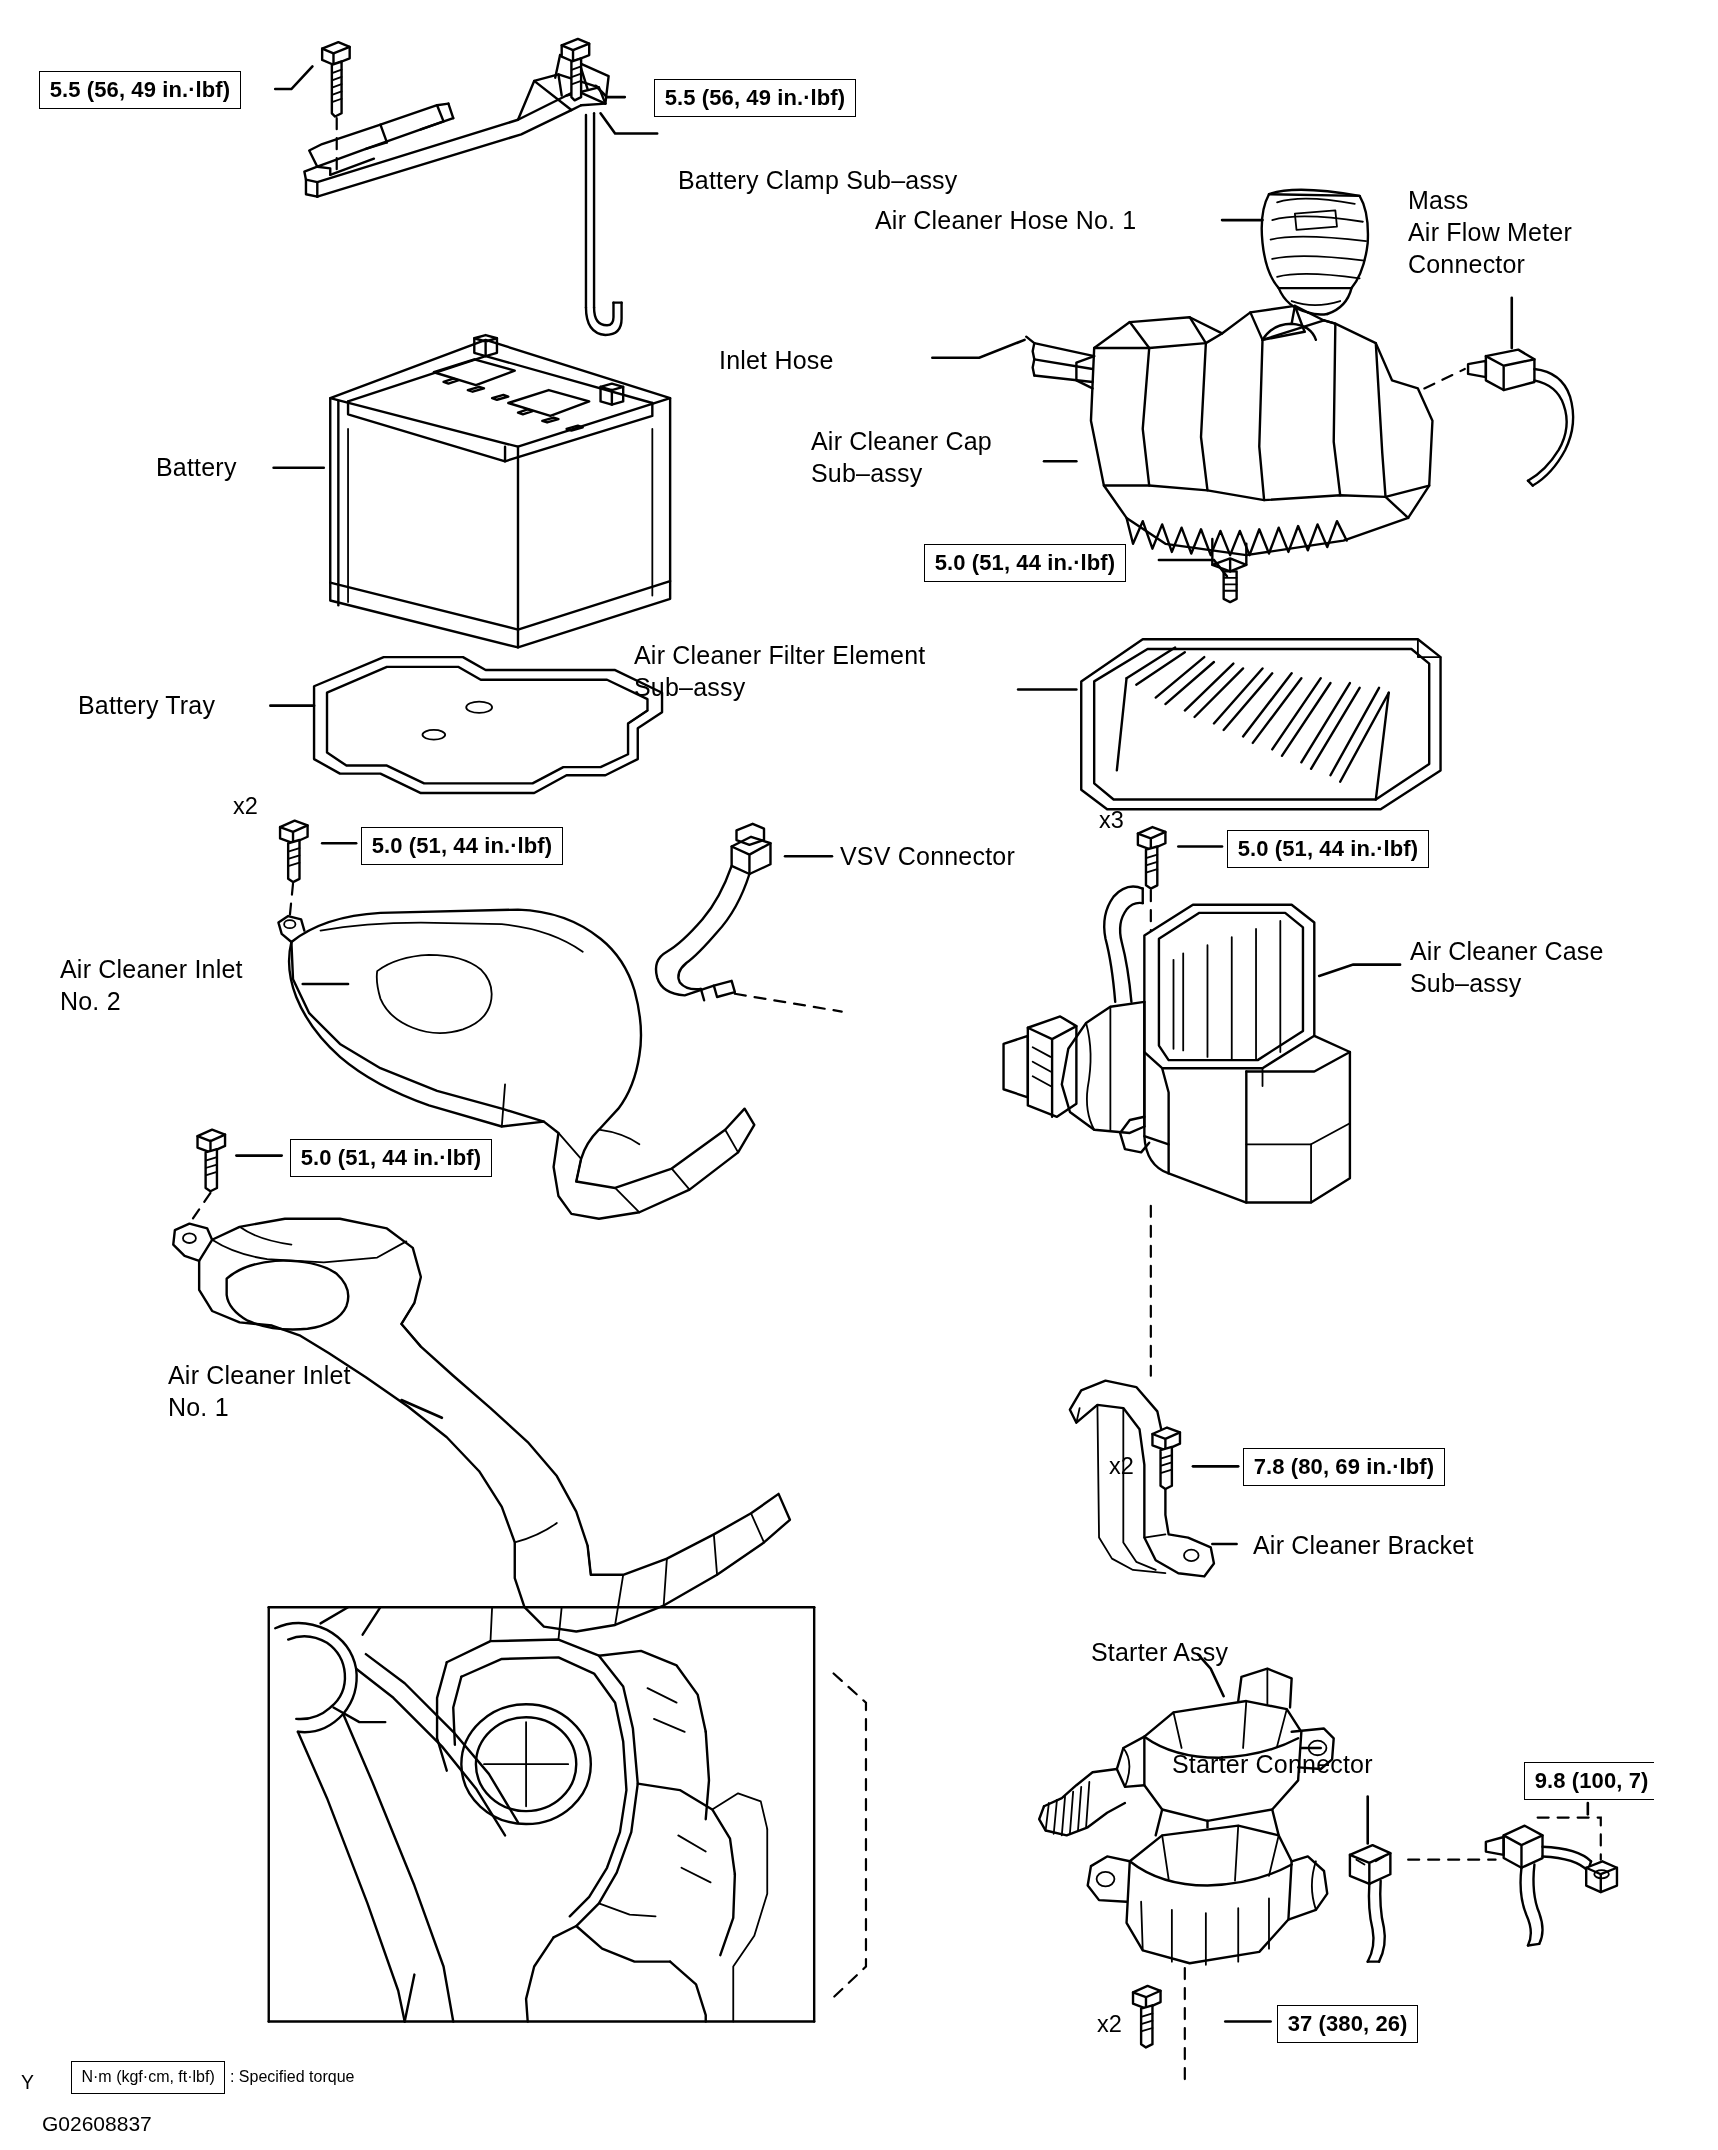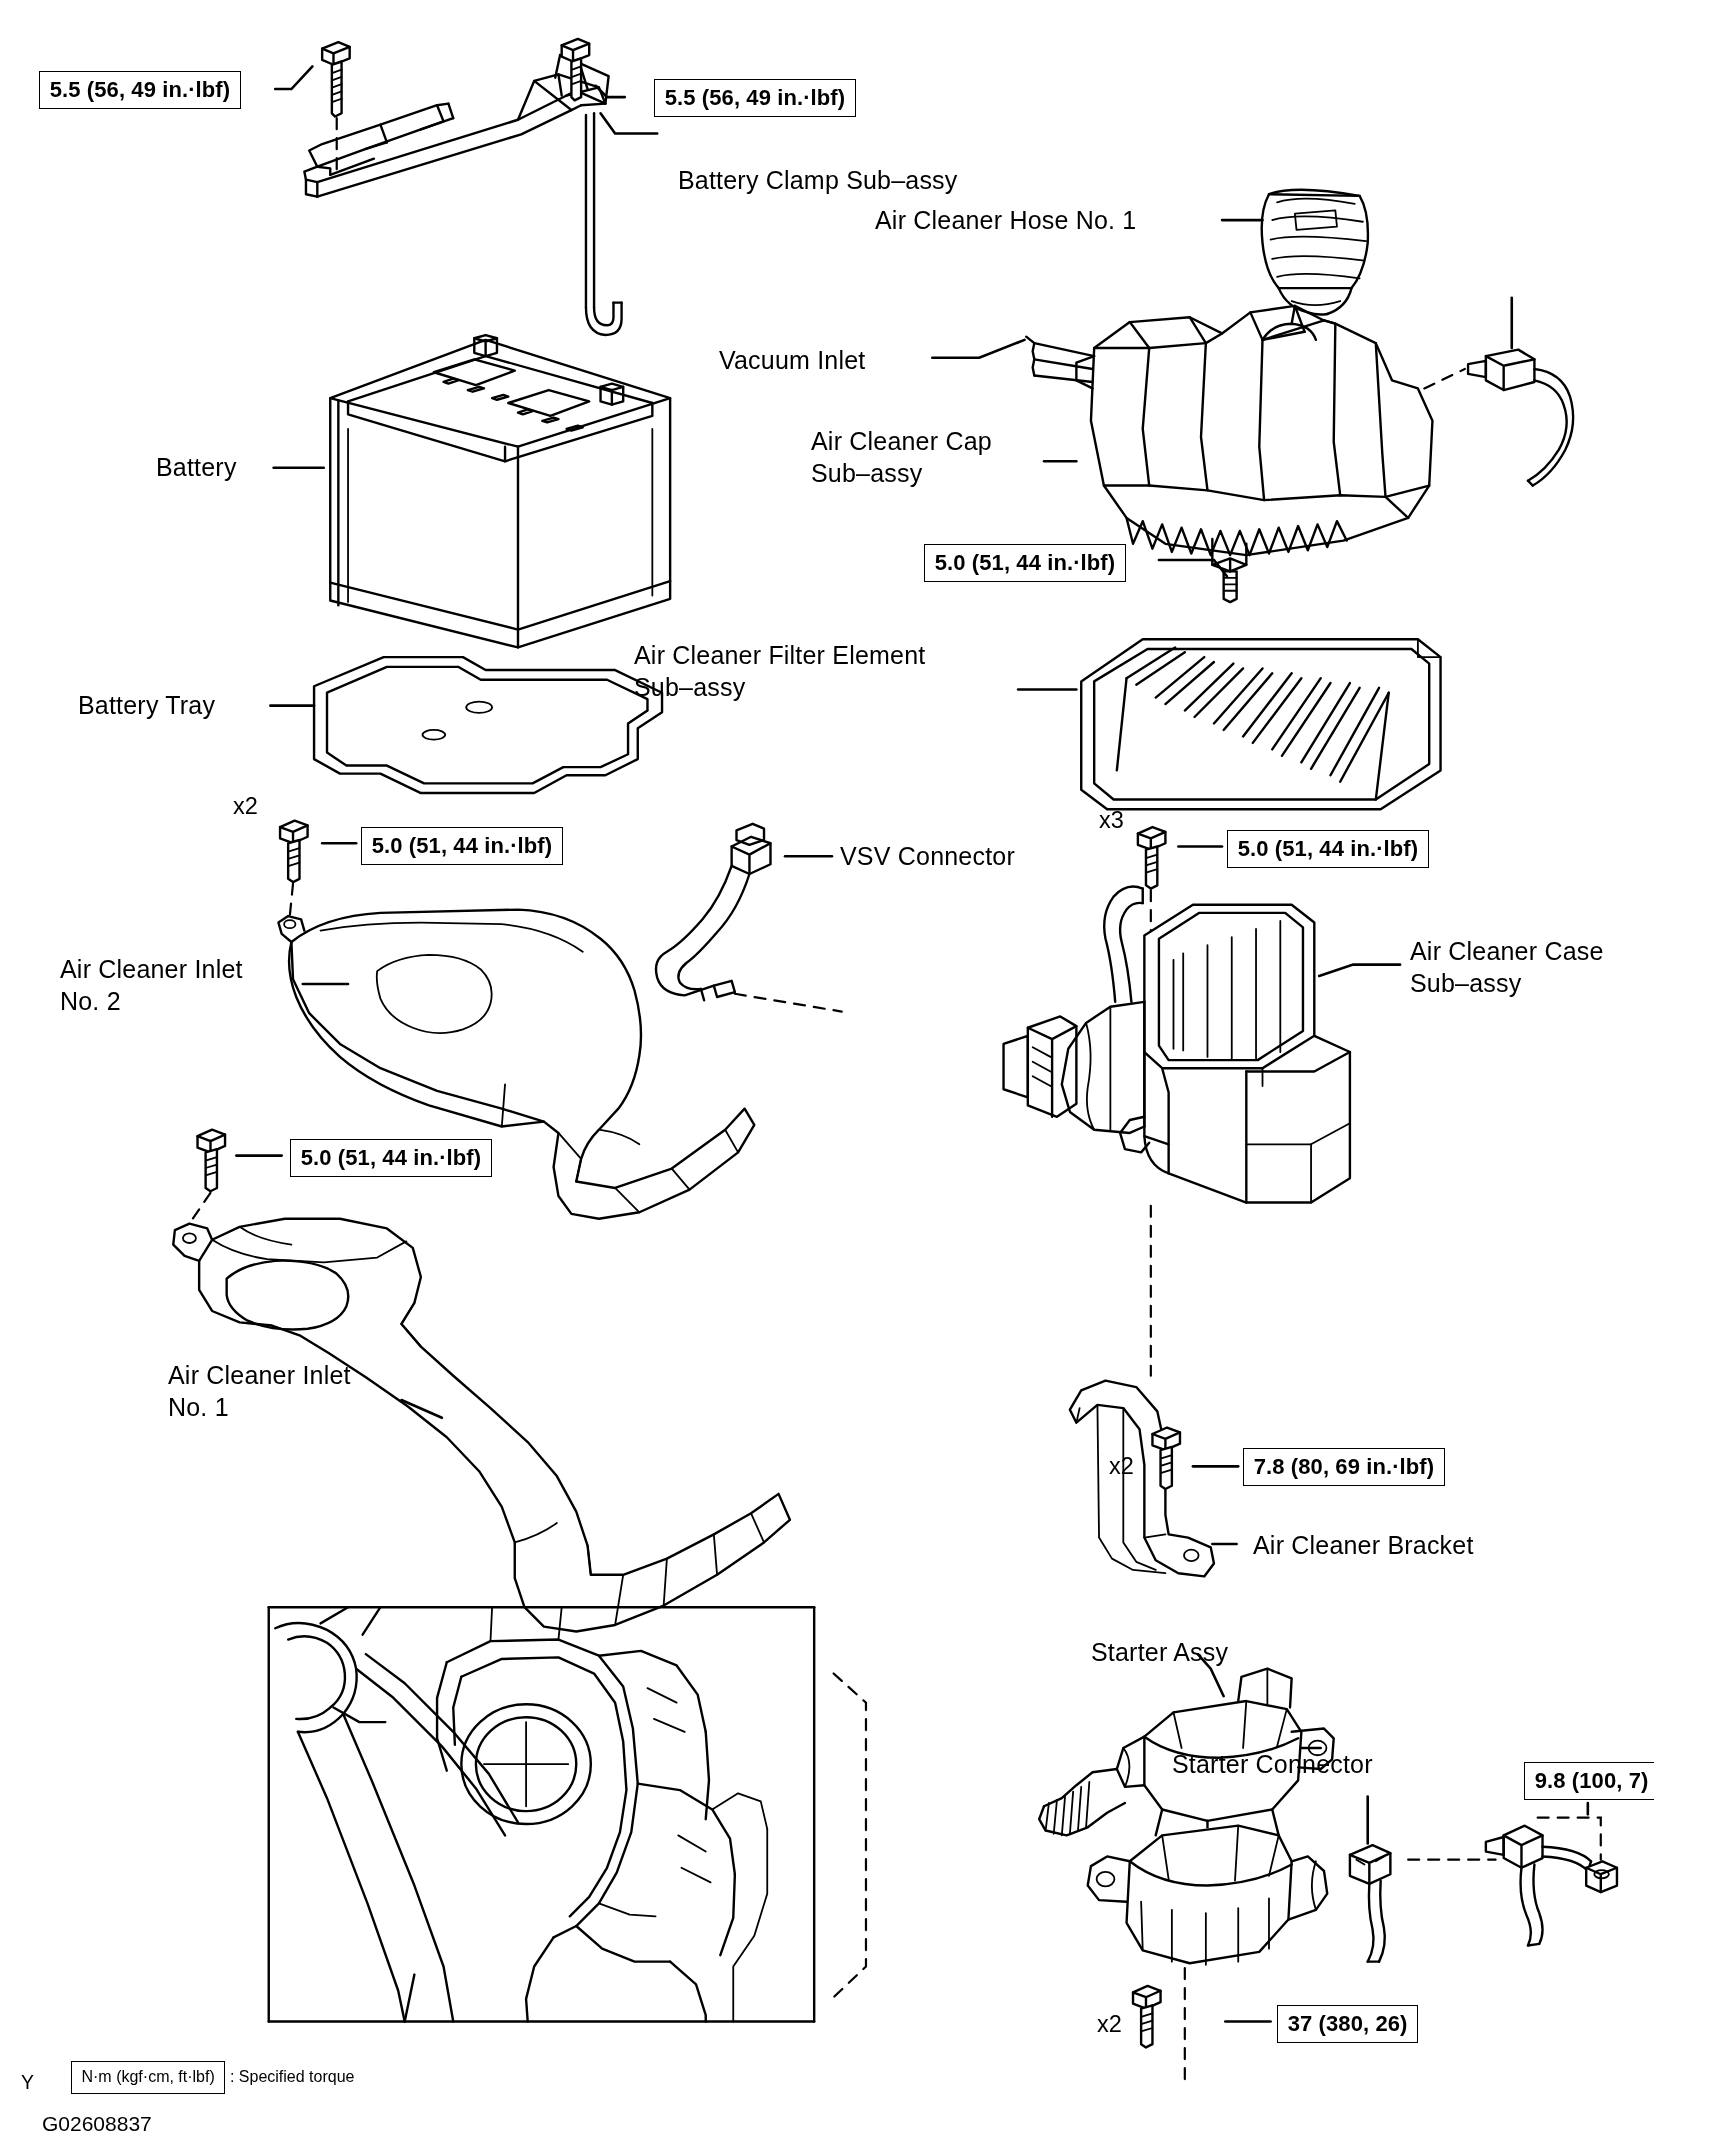--- a/index.html
+++ b/index.html
@@ -539,22 +539,25 @@
     <path class="lead" d="M1962 2228 L1962 2242"></path>
 
     <path class="lead" d="M1570 2498 L1514 2498"></path>
   </svg>
 
   <div class="torque" style="left:39px; top:71px;">5.5 (56, 49 in.·lbf)</div>
   <div class="torque" style="left:654px; top:79px;">5.5 (56, 49 in.·lbf)</div>
   <div class="lbl" style="left:678px; top:120px;margin-top:44px;">Battery Clamp Sub–assy</div>
 
   <div class="lbl" style="left:875px; top:204px;text-align:right;">Air Cleaner Hose No. 1</div>
-
-  <div class="lbl" style="left:719px; top:344px;">Vacuum Inlet</div>
+  <div class="lbl" style="left:1408px; top:184px;">Mass
+Air Flow Meter
+Connector</div>
+
+  <div class="lbl" style="left:719px; top:344px;">Inlet Hose</div>
   <div class="lbl" style="left:811px; top:425px;">Air Cleaner Cap
 Sub–assy</div>
   <div class="torque" style="left:924px; top:544px;">5.0 (51, 44 in.·lbf)</div>
 
   <div class="lbl" style="left:156px; top:451px;">Battery</div>
   <div class="lbl" style="left:78px; top:689px;">Battery Tray</div>
 
   <div class="lbl" style="left:634px; top:639px;">Air Cleaner Filter Element
 Sub–assy</div>
 

